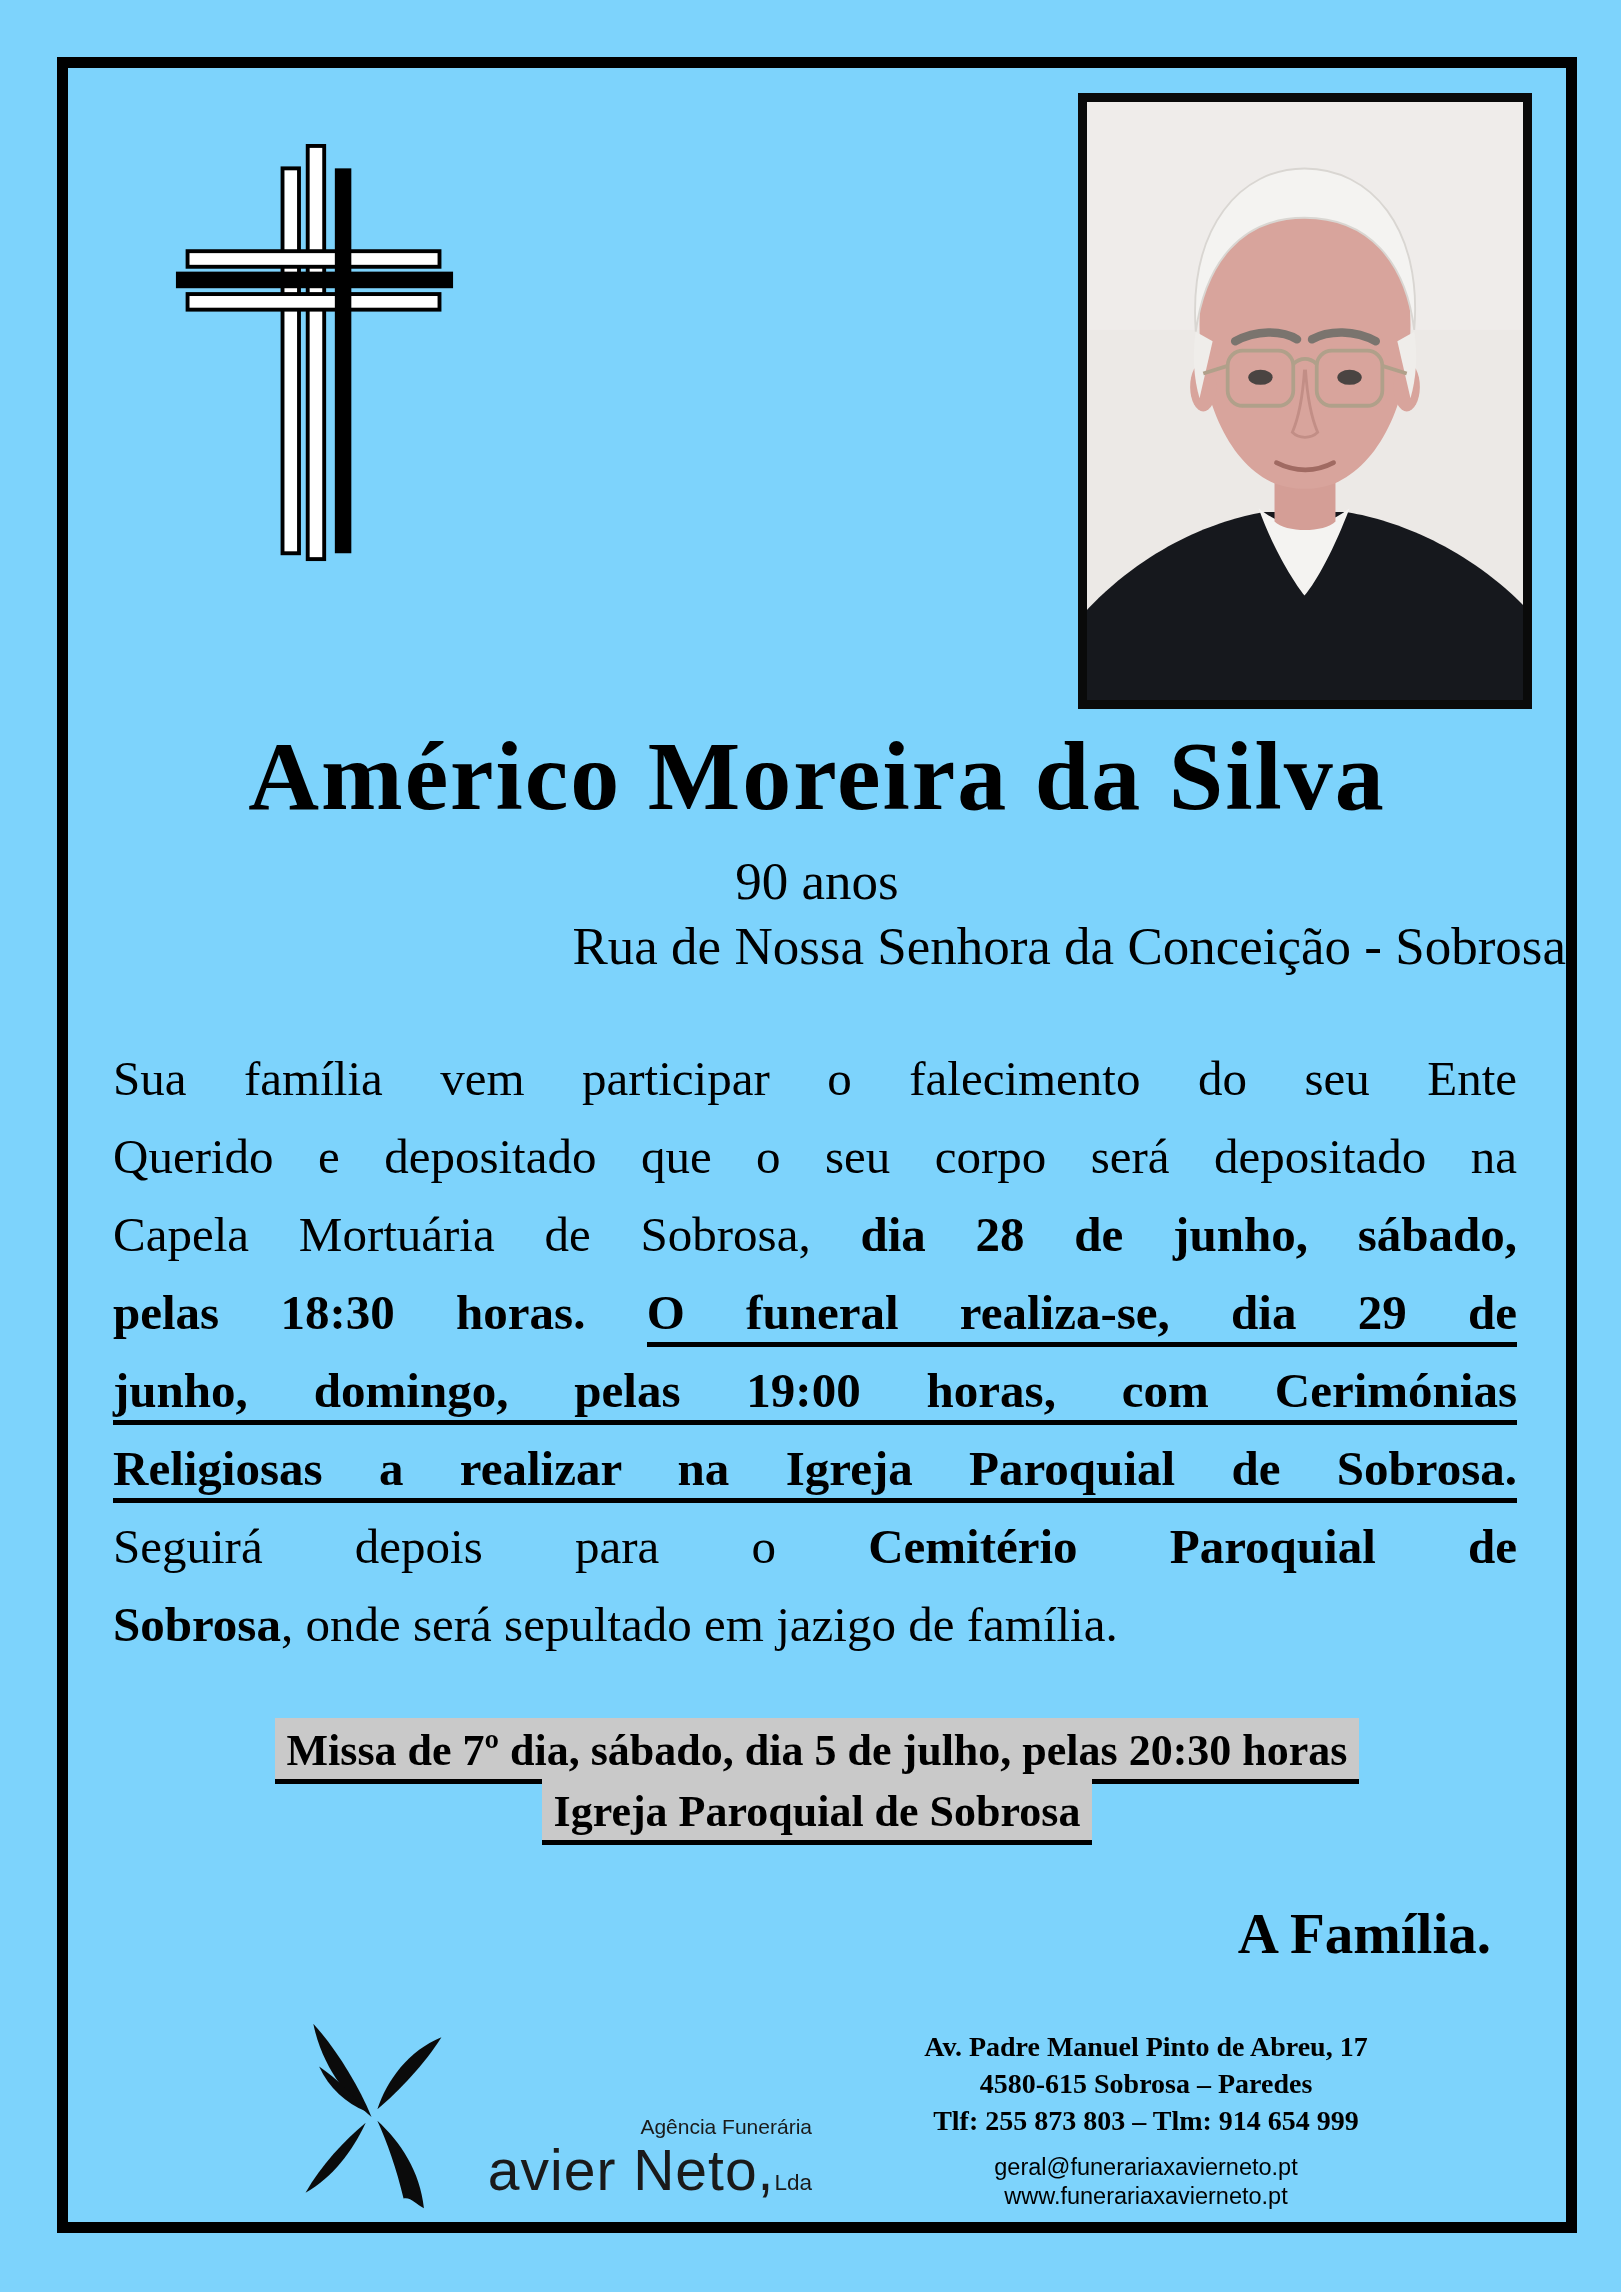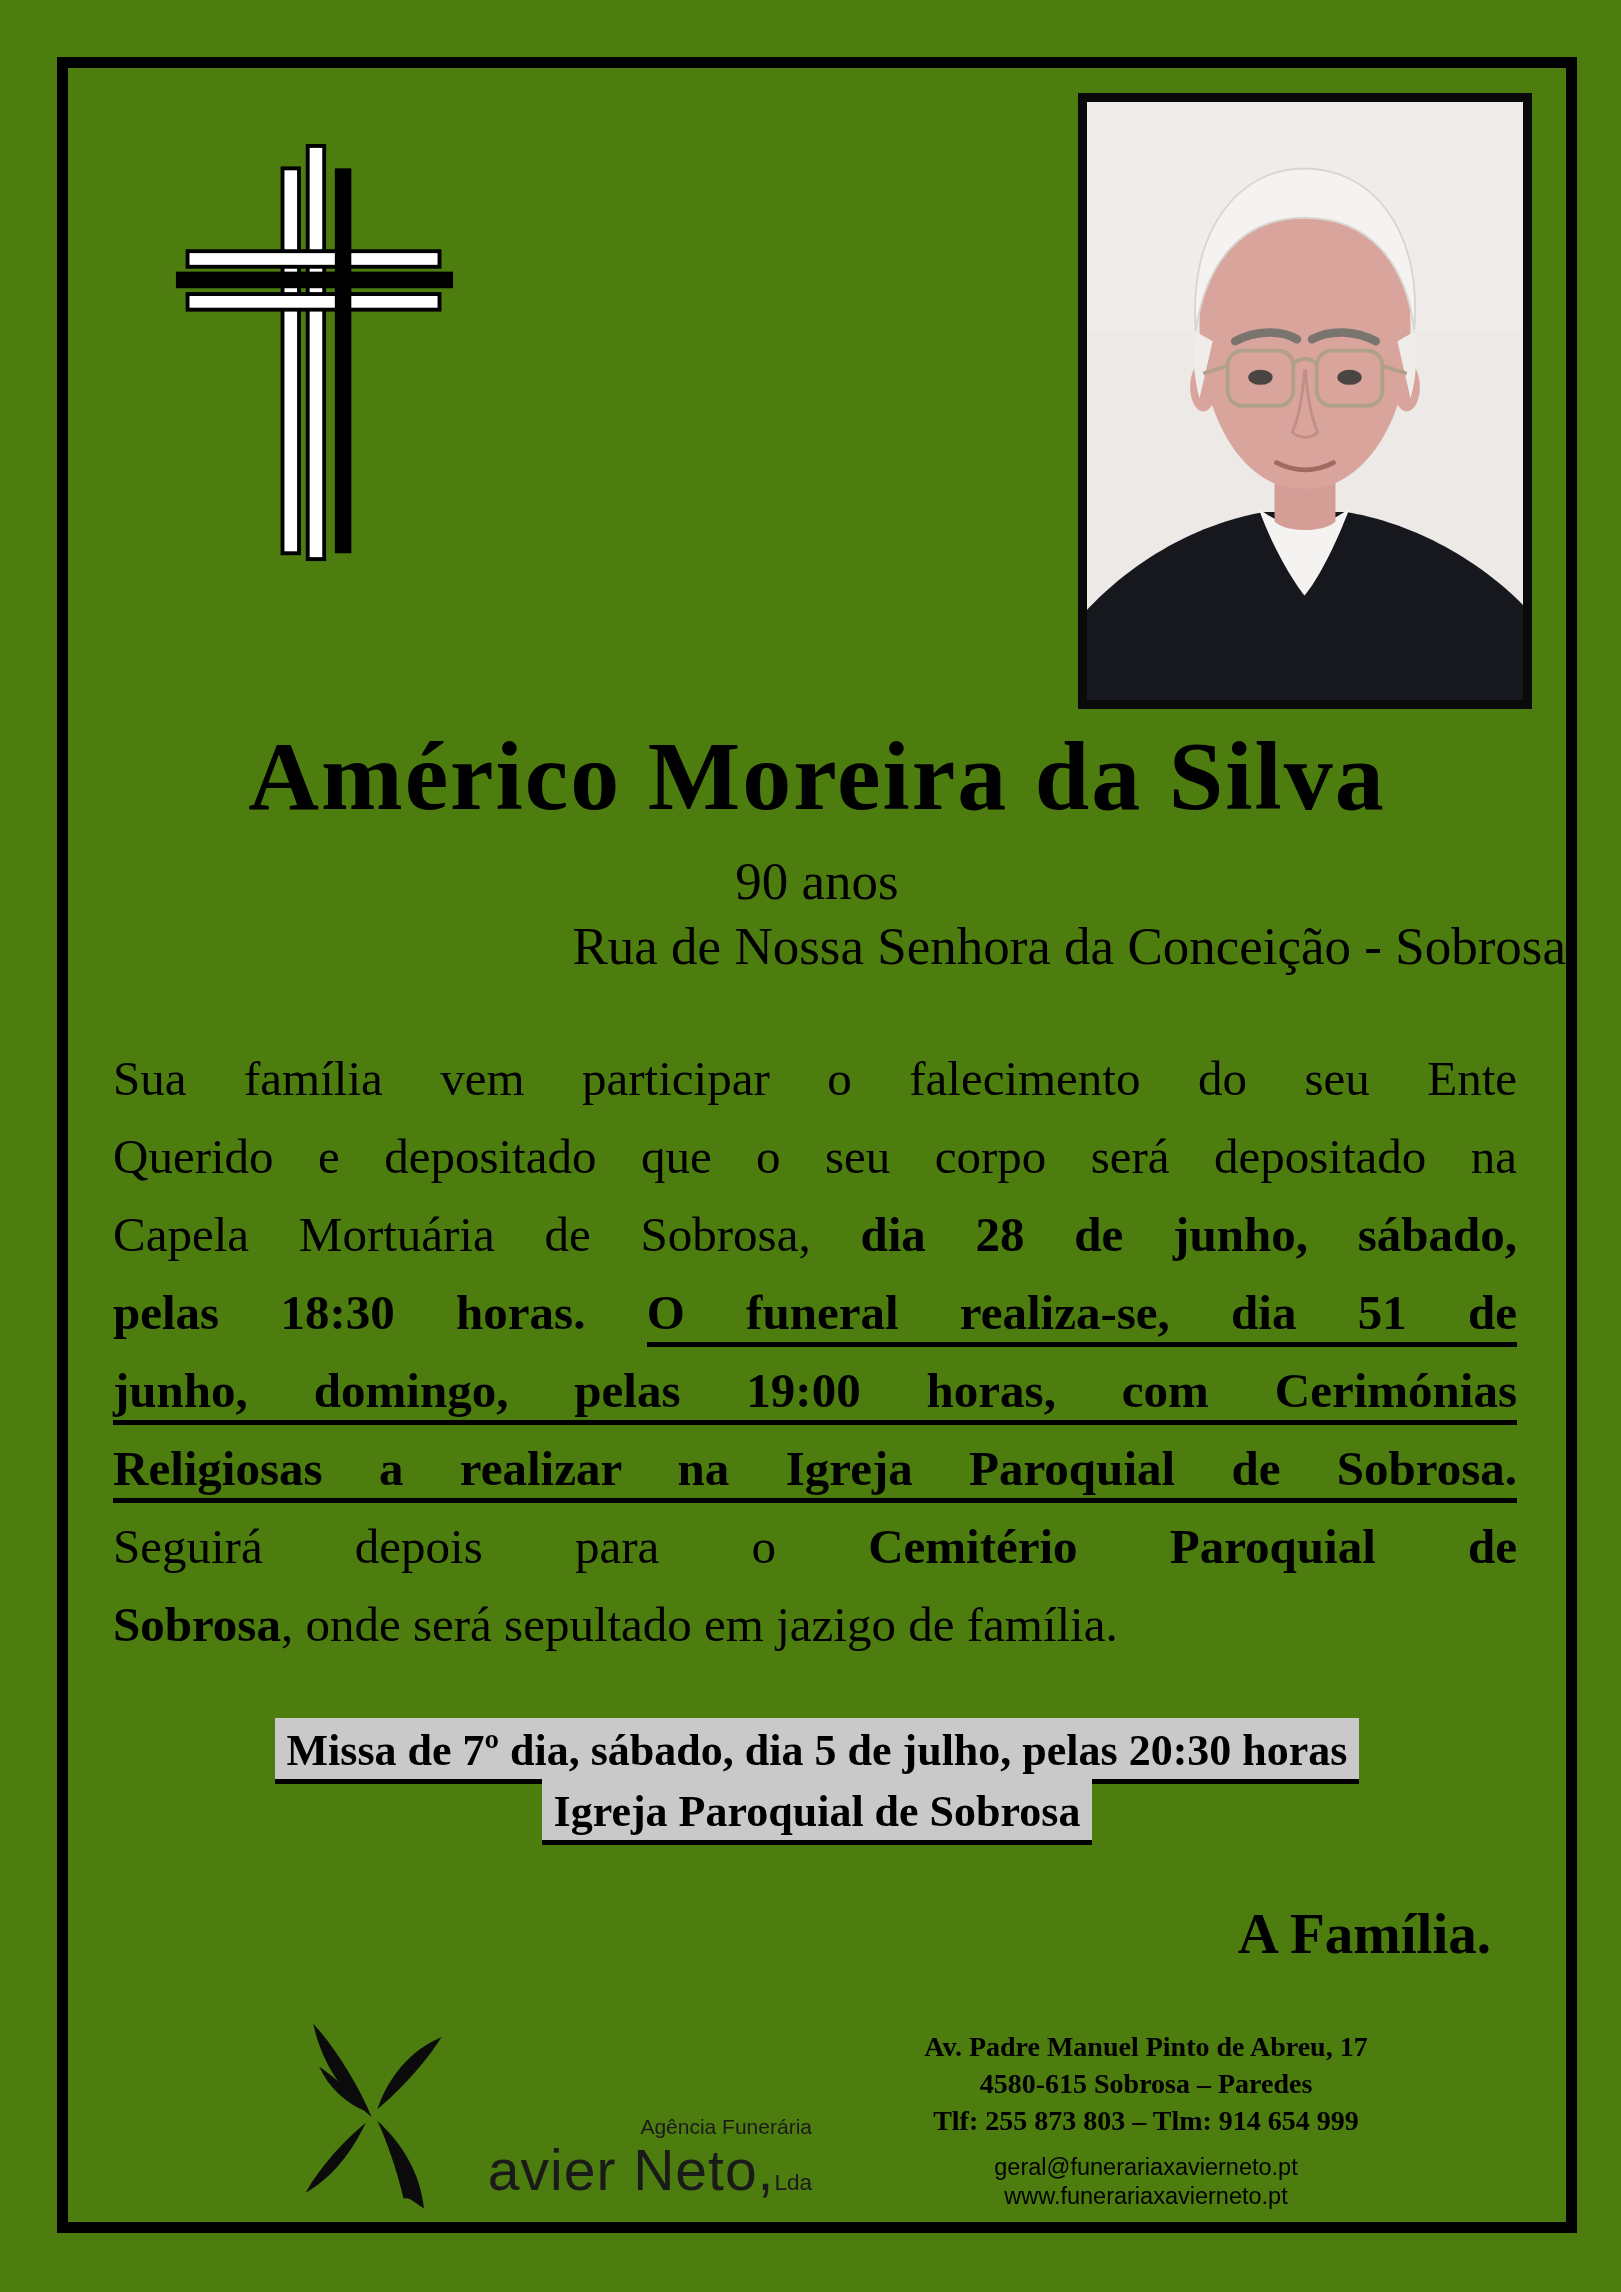--- a/index.html
+++ b/index.html
@@ -1,20 +1,20 @@
 <!DOCTYPE html>
 <html><head>
 <meta charset="utf-8">
 <style>
   html, body { margin: 0; padding: 0; background: #ffffff; }
   .page {
     position: relative;
     width: 1621px;
     height: 2293px;
-    background: #4d7c0f;
+    background: #7dd3fc;
     color: #000000;
     font-family: "Liberation Serif", "DejaVu Serif", serif;
     overflow: hidden;
   }
   .frame {
     position: absolute;
     left: 57px; top: 57px;
     width: 1498px; height: 2154px;
     border: 11.8px solid #000000;
   }
@@ -180,21 +180,21 @@
     </div>
 
     <div class="deceased-name">Américo Moreira da Silva</div>
     <div class="deceased-age">90 anos</div>
     <div class="deceased-address">Rua de Nossa Senhora da Conceição - Sobrosa</div>
 
     <div class="body-text">
       <div class="jline"><span>Sua família vem participar o falecimento do seu Ente</span></div>
       <div class="jline"><span>Querido e depositado que o seu corpo será depositado na</span></div>
       <div class="jline"><span>Capela Mortuária de Sobrosa, </span><span class="b">dia 28 de junho, sábado,</span></div>
-      <div class="jline"><span class="b">pelas 18:30 horas. </span><span class="b u">O funeral realiza-se, dia 51 de</span></div>
+      <div class="jline"><span class="b">pelas 18:30 horas. </span><span class="b u">O funeral realiza-se, dia 29 de</span></div>
       <div class="jline"><span class="b u">junho, domingo, pelas 19:00 horas, com Cerimónias</span></div>
       <div class="jline"><span class="b u">Religiosas a realizar na Igreja Paroquial de Sobrosa.</span></div>
       <div class="jline"><span>Seguirá depois para o </span><span class="b">Cemitério Paroquial de</span></div>
       <div class="jline lastline"><span class="b">Sobrosa</span><span>, onde será sepultado em jazigo de família.</span></div>
     </div>
 
     <div class="mass-block">
       <div class="mass-line"><span class="hl">Missa de 7º dia, sábado, dia 5 de julho, pelas 20:30 horas</span></div>
       <div class="mass-line"><span class="hl">Igreja Paroquial de Sobrosa</span></div>
     </div>

